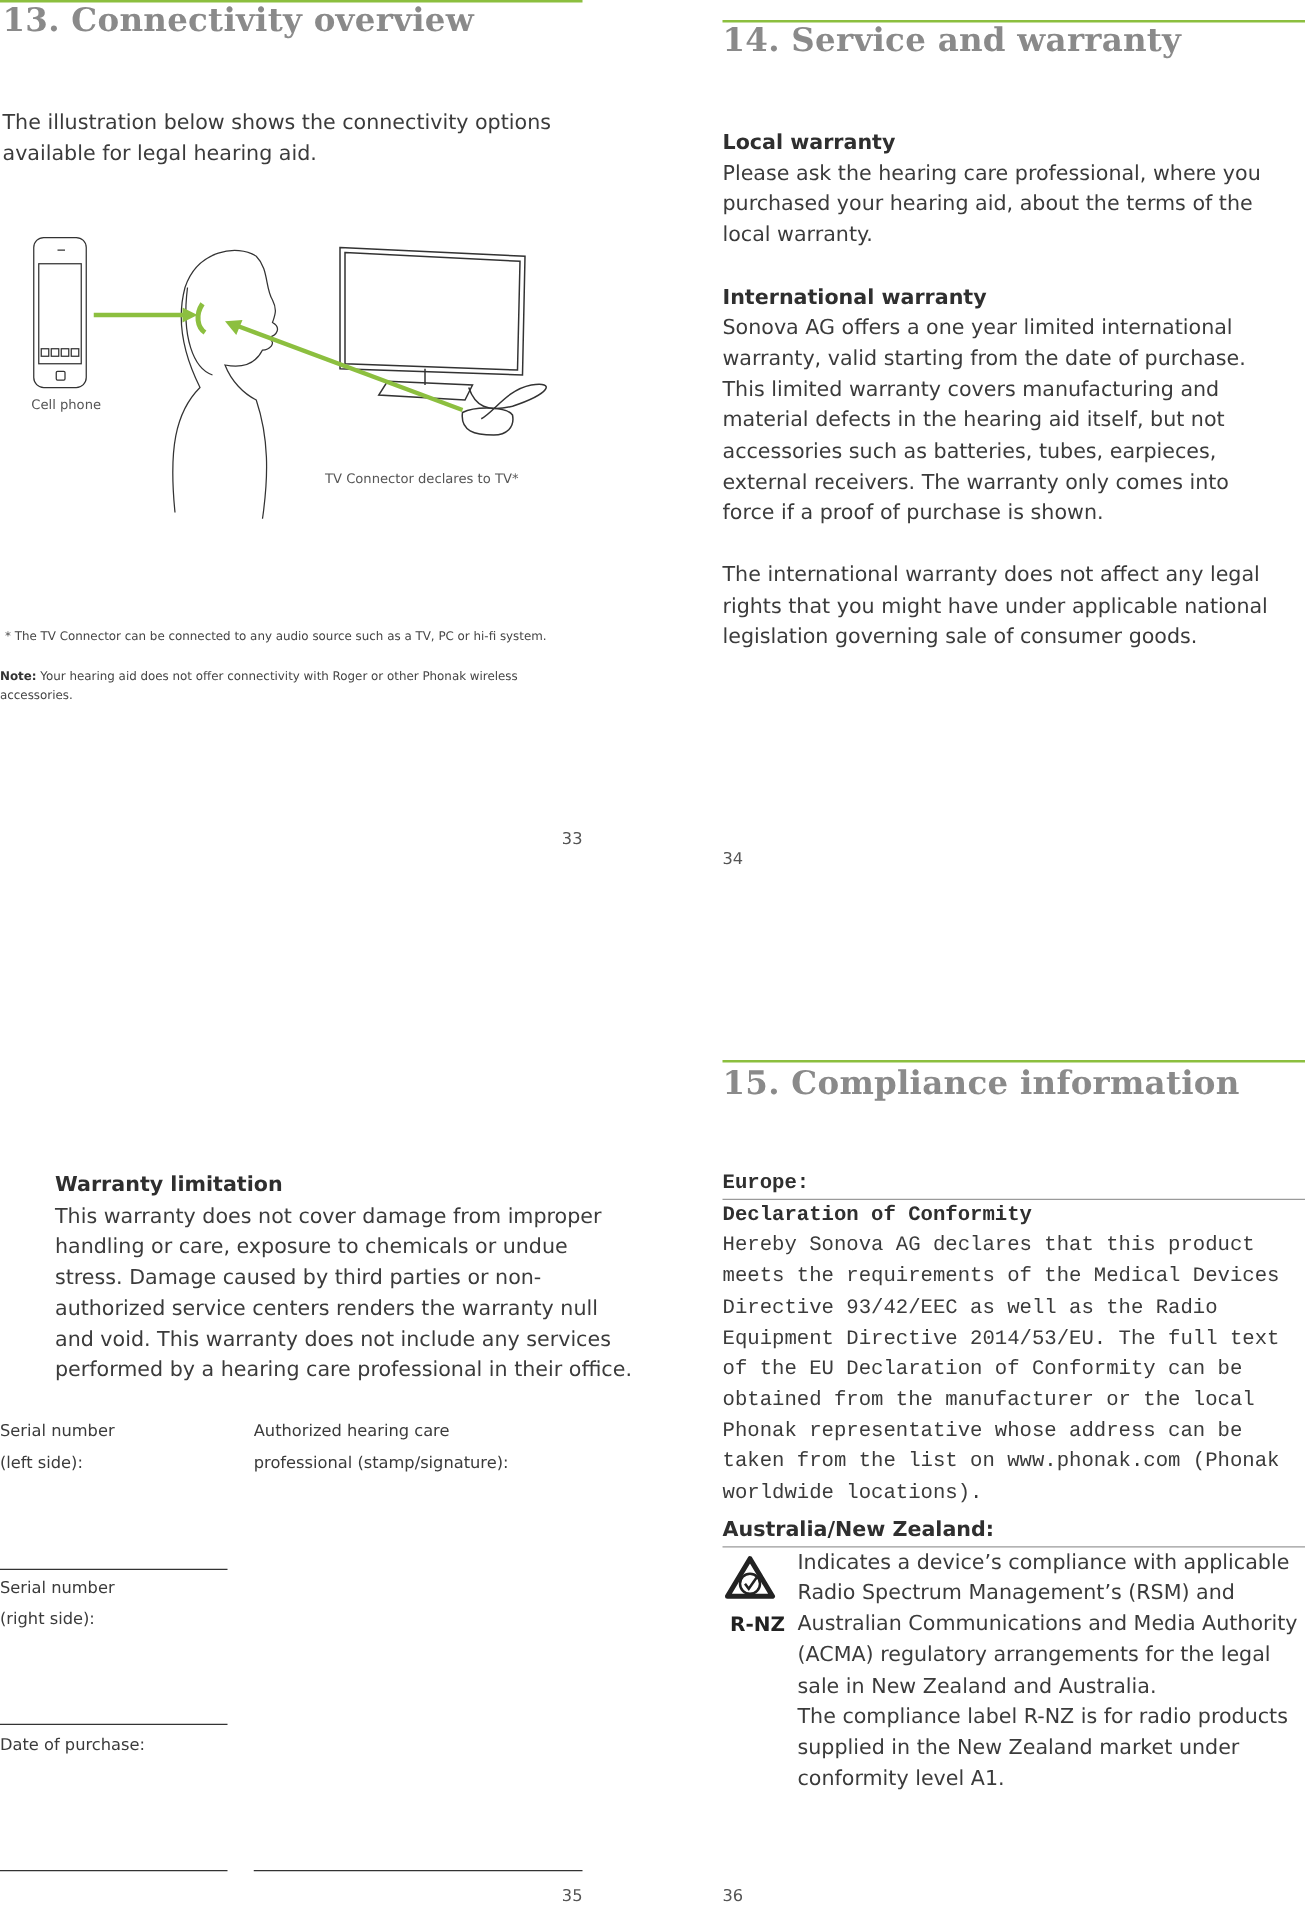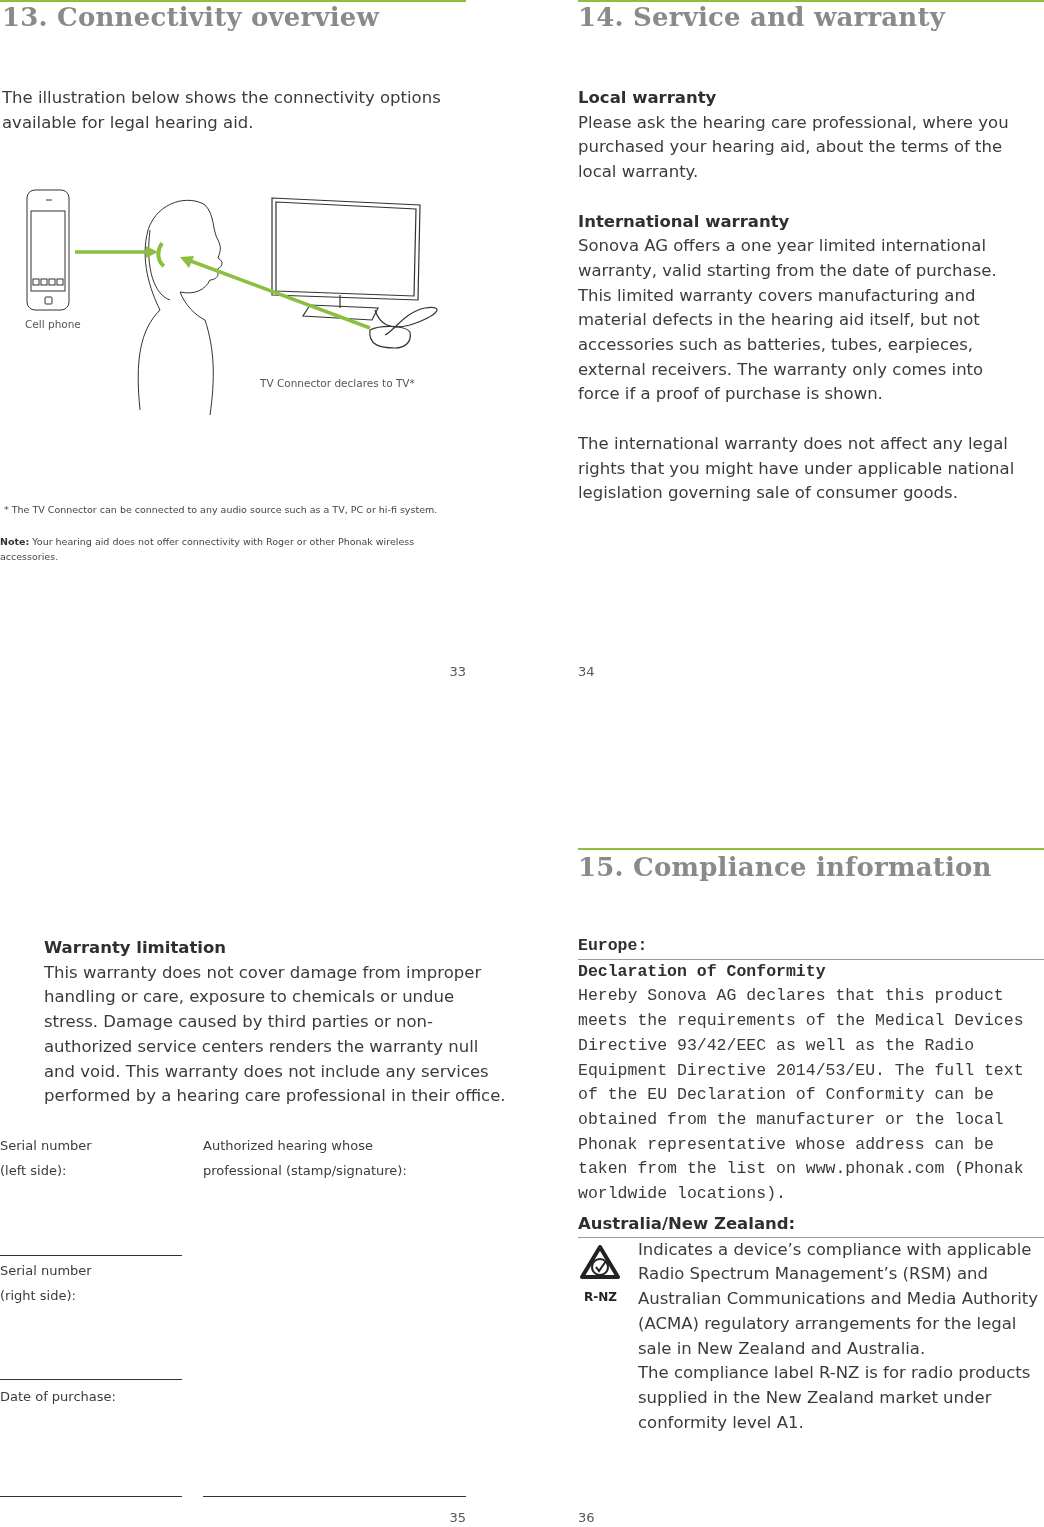--- a/index.html
+++ b/index.html
@@ -1,20 +1,20 @@
 <!DOCTYPE html>
 <html><head>
 <meta charset="utf-8">
 <style>
   html, body { margin: 0; padding: 0; background: #ffffff; }
   body { width: 1044px; height: 1527px; position: relative; overflow: hidden;
          font-family: "DejaVu Sans", sans-serif; color: #3a3a3a; }
   .page { position: absolute; width: 466px; }
   .p33 { left: 0; top: 0; height: 690px; }
-  .p34 { left: 578px; top: 0; width: 466px; height: 690px; }
+  .p34 { left: 578px; top: 16px; width: 466px; height: 690px; }
   .p35 { left: 0; top: 840px; height: 687px; }
   .p36 { left: 578px; top: 848px; width: 466px; height: 679px; }
   .green-rule { position: absolute; left: 0; right: 0; top: 0; height: 2px; background: #8cbf3f; }
   .h1 { position: absolute; left: 2px; top: 2px; margin: 0; font-family: "DejaVu Serif", serif;
         font-size: 26px; font-weight: bold; color: #8a8a8a; letter-spacing: 0.2px; }
   .body-text { font-size: 16.5px; line-height: 24.7px; color: #3b3b3b; margin: 0; }
   .bold-h { font-weight: bold; color: #2f2f2f; }
   .pagenum { position: absolute; font-size: 13px; color: #555; }
   .small { font-size: 9.5px; line-height: 15px; color: #444; }
   .rule-grey { border-bottom: 1px solid #9a9a9a; }
@@ -104,21 +104,21 @@
   <span class="fieldlabel" style="left:0;top:319px;">(left side):</span>
   <div class="sigline" style="left:0;top:415px;width:182px;"></div>
 
   <span class="fieldlabel" style="left:0;top:419px;">Serial number</span>
   <span class="fieldlabel" style="left:0;top:444px;">(right side):</span>
   <div class="sigline" style="left:0;top:539px;width:182px;"></div>
 
   <span class="fieldlabel" style="left:0;top:545px;">Date of purchase:</span>
   <div class="sigline" style="left:0;top:656px;width:182px;"></div>
 
-  <span class="fieldlabel" style="left:203px;top:294px;">Authorized hearing whose</span>
+  <span class="fieldlabel" style="left:203px;top:294px;">Authorized hearing care</span>
   <span class="fieldlabel" style="left:203px;top:319px;">professional (stamp/signature):</span>
   <div class="sigline" style="left:203px;top:656px;width:263px;"></div>
 
   <span class="pagenum" style="right:0;top:670px;">35</span>
 </div>
 
 <div class="page p36">
   <div class="green-rule" style="height:1.5px;"></div>
   <h1 class="h1" style="left:0;top:4px;">15. Compliance information</h1>
 
@@ -129,21 +129,21 @@
   </div>
 
   <div style="position:absolute;left:0;top:364px;width:466px;">
     <p class="body-text bold-h rule-grey">Australia/New Zealand:</p>
     <div style="position:relative;">
       <svg width="44" height="40" viewBox="0 0 44 40" style="position:absolute;left:0;top:6px;">
         <path d="M22 3 L40 33 L4 33 Z" fill="none" stroke="#222" stroke-width="4" stroke-linejoin="round"></path>
         <circle cx="22" cy="23" r="8" fill="none" stroke="#222" stroke-width="2"></circle>
         <path d="M18 23 L21 27 L28 17" fill="none" stroke="#222" stroke-width="2"></path>
       </svg>
-      <span style="position:absolute;left:6px;top:52px;font-size:12px;font-weight:bold;color:#222;">R-NZ</span>
+      <span style="position:absolute;left:6px;top:52px;font-size:16px;font-weight:bold;color:#222;">R-NZ</span>
       <div style="margin-left:60px;width:406px;">
         <p class="body-text">Indicates a device’s compliance with applicable Radio Spectrum Management’s (RSM) and Australian Communications and Media Authority (ACMA) regulatory arrangements for the legal sale in New Zealand and Australia.</p>
         <p class="body-text">The compliance label R-NZ is for radio products supplied in the New Zealand market under conformity level A1.</p>
       </div>
     </div>
   </div>
 
   <span class="pagenum" style="left:0;top:662px;">36</span>
 </div>
 

